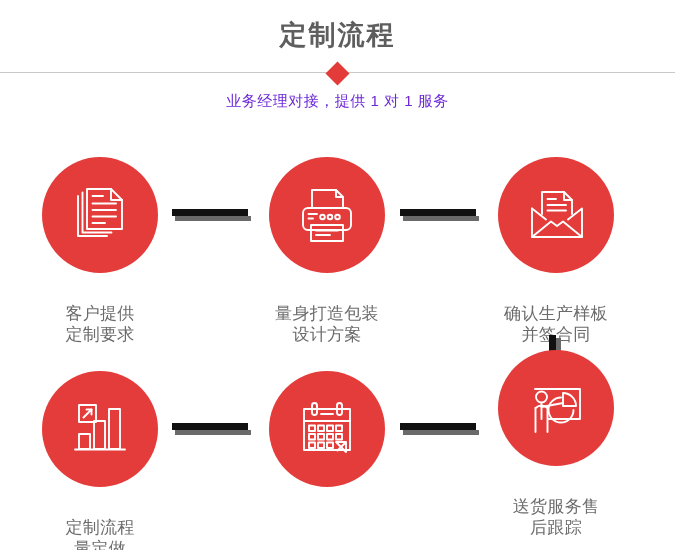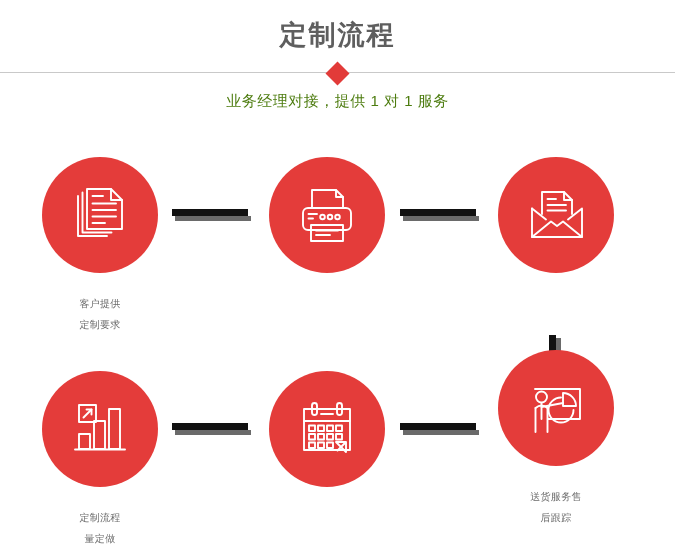--- a/index.html
+++ b/index.html
@@ -59,21 +59,21 @@
     background: #e23b39;
     transform: rotate(45deg);
   }
   .subtitle {
     position: absolute;
     top: 90px;
     left: 0;
     width: 675px;
     text-align: center;
     font-size: 15px;
-    color: #4d7c0f;
+    color: #6d28d9;
     letter-spacing: 0.5px;
     line-height: 22px;
   }
 
   
   .node {
     position: absolute;
     width: 116px;
   }
   .circle {
@@ -83,24 +83,24 @@
     background: #e43c3a;
     display: flex;
     align-items: center;
     justify-content: center;
     box-sizing: border-box;
   }
   .circle svg {
     display: block;
   }
   .node-label {
-    margin-top: 20px;
+    margin-top: 30px;
     width: 116px;
     text-align: center;
-    font-size: 10px;
+    font-size: 17px;
     line-height: 21px;
     color: #6b6b6b;
     white-space: pre-line;
     letter-spacing: 0.3px;
   }
 
   
   .conn-h {
     position: absolute;
     width: 76px;
@@ -195,20 +195,22 @@
           <circle cx="34" cy="33" r="2.3"></circle>
           <circle cx="41.5" cy="33" r="2.3"></circle>
           <circle cx="49" cy="33" r="2.3" stroke="none" fill="none"></circle>
           <circle cx="26.5" cy="33" r="2.3"></circle>
           <rect x="15" y="41" width="32" height="16"></rect>
           <line x1="20" y1="46.5" x2="42" y2="46.5"></line>
           <line x1="20" y1="51" x2="34" y2="51"></line>
         </svg>
       </span>
     </div>
+    <div class="node-label">量身打造包装
+设计方案</div>
   </div>
 
   <div class="conn-h" style="left:400px; top:209px;">
     <div class="bar"></div>
     <div class="shadow"></div>
   </div>
 
   <div class="node" style="left:498px; top:157px;">
     <div class="circle">
       <span>
@@ -217,20 +219,22 @@
           <path d="M39 8 L39 16 L47 16"></path>
           <line x1="22.5" y1="15" x2="31" y2="15"></line>
           <line x1="22.5" y1="21" x2="41" y2="21"></line>
           <line x1="22.5" y1="26.5" x2="41" y2="26.5"></line>
           <path d="M7 24.5 L7 53 L57 53 L57 24.5 L43 35.5"></path>
           <path d="M7 24.5 L21 35.5"></path>
           <path d="M7 53 L26 37.5 L32 42 L38 37.5 L57 53"></path>
         </svg>
       </span>
     </div>
+    <div class="node-label">确认生产样板
+并签合同</div>
   </div>
 
   <div class="conn-v" style="left:549px; top:335px;">
     <div class="bar"></div>
     <div class="shadow"></div>
   </div>
 
   <div class="node" style="left:42px; top:371px;">
     <div class="circle">
       <span>

